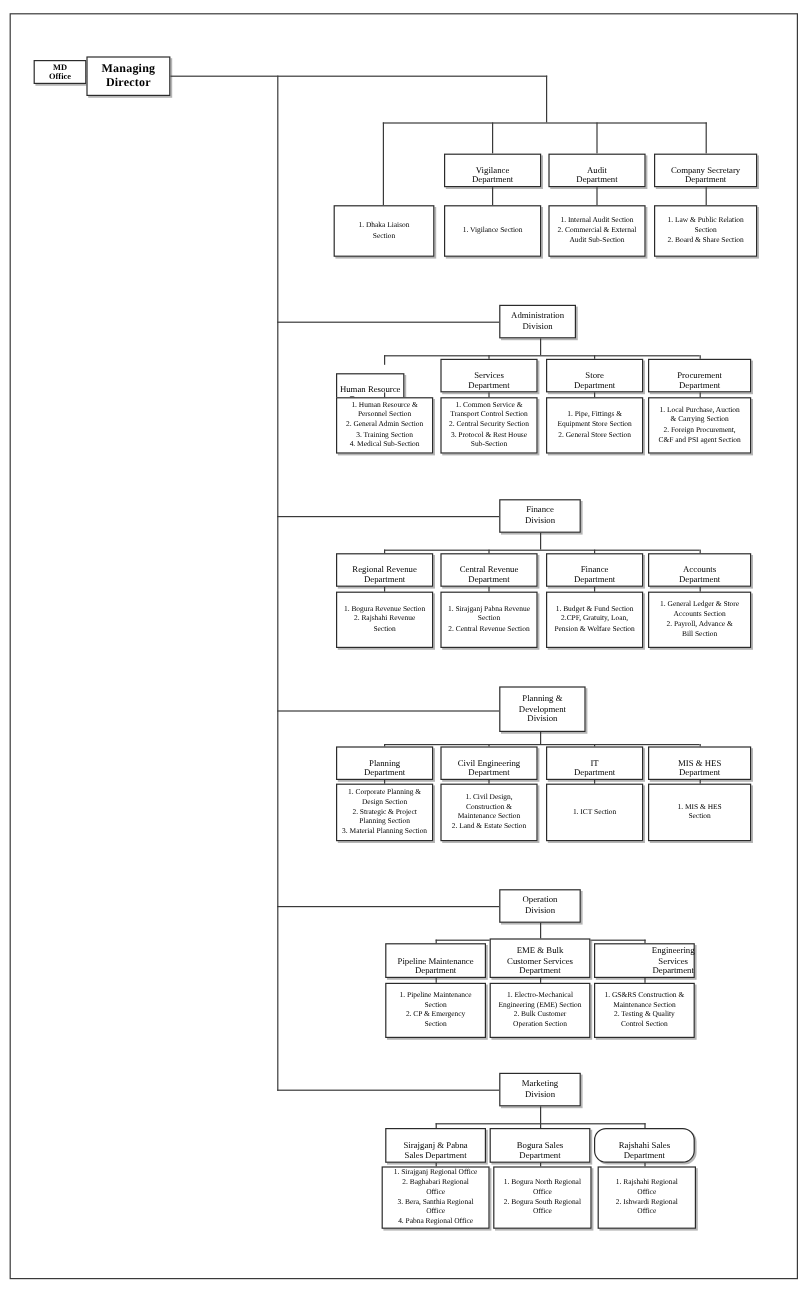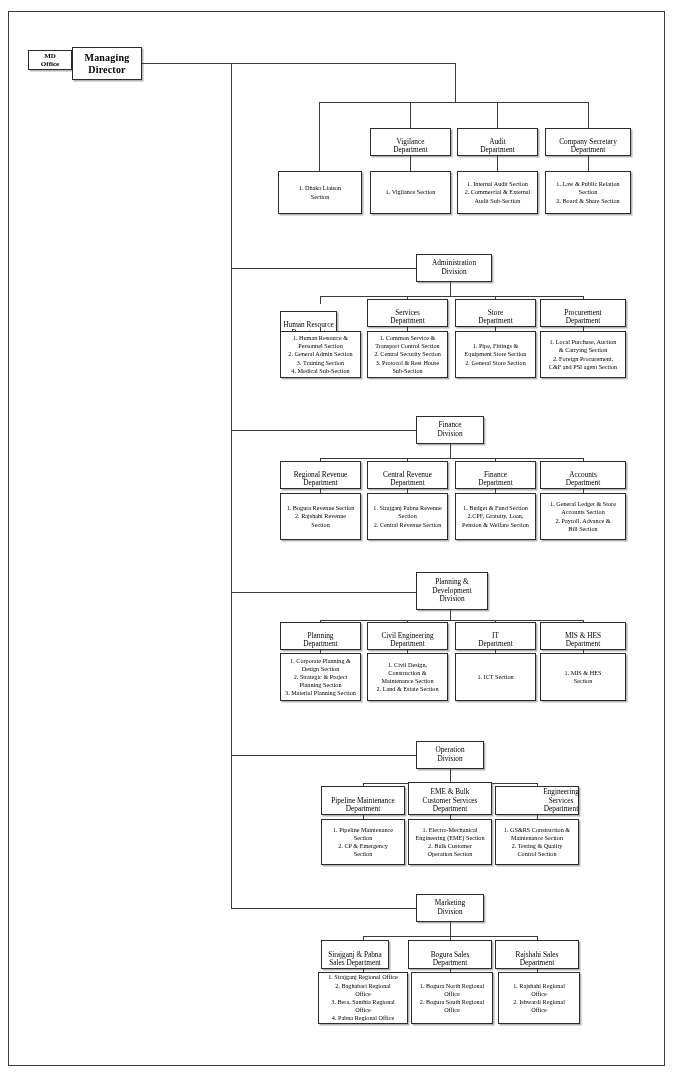--- a/index.html
+++ b/index.html
@@ -121,21 +121,21 @@
 Section
 2. Board &amp; Share Section</span>
   </div>
 
   <div class="sections" style="left:278px; top:171px; width:84px; height:43px;">
     <span class="txt">1. Dhaka Liaison
 Section</span>
   </div>
 
   <div class="ln h" style="left:231px; top:268px; width:185px;"></div>
-  <div class="node div-node" style="left:416px; top:254px; width:76px; height:28px;">
+  <div class="node div-node" style="left:416px; top:254px; width:64px; height:28px;">
     <span class="txt">Administration
 Division</span>
   </div>
   <div class="ln v" style="left:450px; top:282px; height:14px;"></div>
   <div class="ln h" style="left:320px; top:296px; width:263px;"></div>
   <div class="ln v" style="left:320px; top:296px; height:8px;"></div>
   <div class="ln v" style="left:407px; top:296px; height:8px;"></div>
   <div class="ln v" style="left:495px; top:296px; height:8px;"></div>
   <div class="ln v" style="left:583px; top:296px; height:8px;"></div>
 
@@ -354,21 +354,21 @@
   <div class="node div-node" style="left:416px; top:894px; width:68px; height:28px;">
     <span class="txt">Marketing
 Division</span>
   </div>
   <div class="ln v" style="left:450px; top:922px; height:14px;"></div>
   <div class="ln h" style="left:363px; top:936px; width:175px;"></div>
   <div class="ln v" style="left:363px; top:936px; height:5px;"></div>
   <div class="ln v" style="left:450px; top:936px; height:5px;"></div>
   <div class="ln v" style="left:537px; top:936px; height:5px;"></div>
 
-  <div class="node dept" style="left:321px; top:940px; width:68px; height:29px;">
+  <div class="node dept" style="left:321px; top:940px; width:84px; height:29px;">
     <span class="txt">Sirajganj &amp; Pabna
 Sales Department</span>
   </div>
   <div class="ln v" style="left:363px; top:969px; height:4px;"></div>
   <div class="sections" style="left:318px; top:972px; width:90px; height:52px;">
     <span class="txt">1. Sirajganj Regional Office
 2. Baghabari Regional
 Office
 3. Bera, Santhia Regional
 Office
@@ -380,21 +380,21 @@
 Department</span>
   </div>
   <div class="ln v" style="left:450px; top:969px; height:4px;"></div>
   <div class="sections" style="left:411px; top:972px; width:82px; height:52px;">
     <span class="txt">1. Bogura North Regional
 Office
 2. Bogura South Regional
 Office</span>
   </div>
 
-  <div class="node dept" style="left:495px; top:940px; width:84px; height:29px;">
+  <div class="node dept" style="left:495px; top:940px; width:84px; height:29px;border-radius:10px;">
     <span class="txt">Rajshahi Sales
 Department</span>
   </div>
   <div class="ln v" style="left:537px; top:969px; height:4px;"></div>
   <div class="sections" style="left:498px; top:972px; width:82px; height:52px;">
     <span class="txt">1. Rajshahi Regional
 Office
 2. Ishwardi Regional
 Office</span>
   </div>

